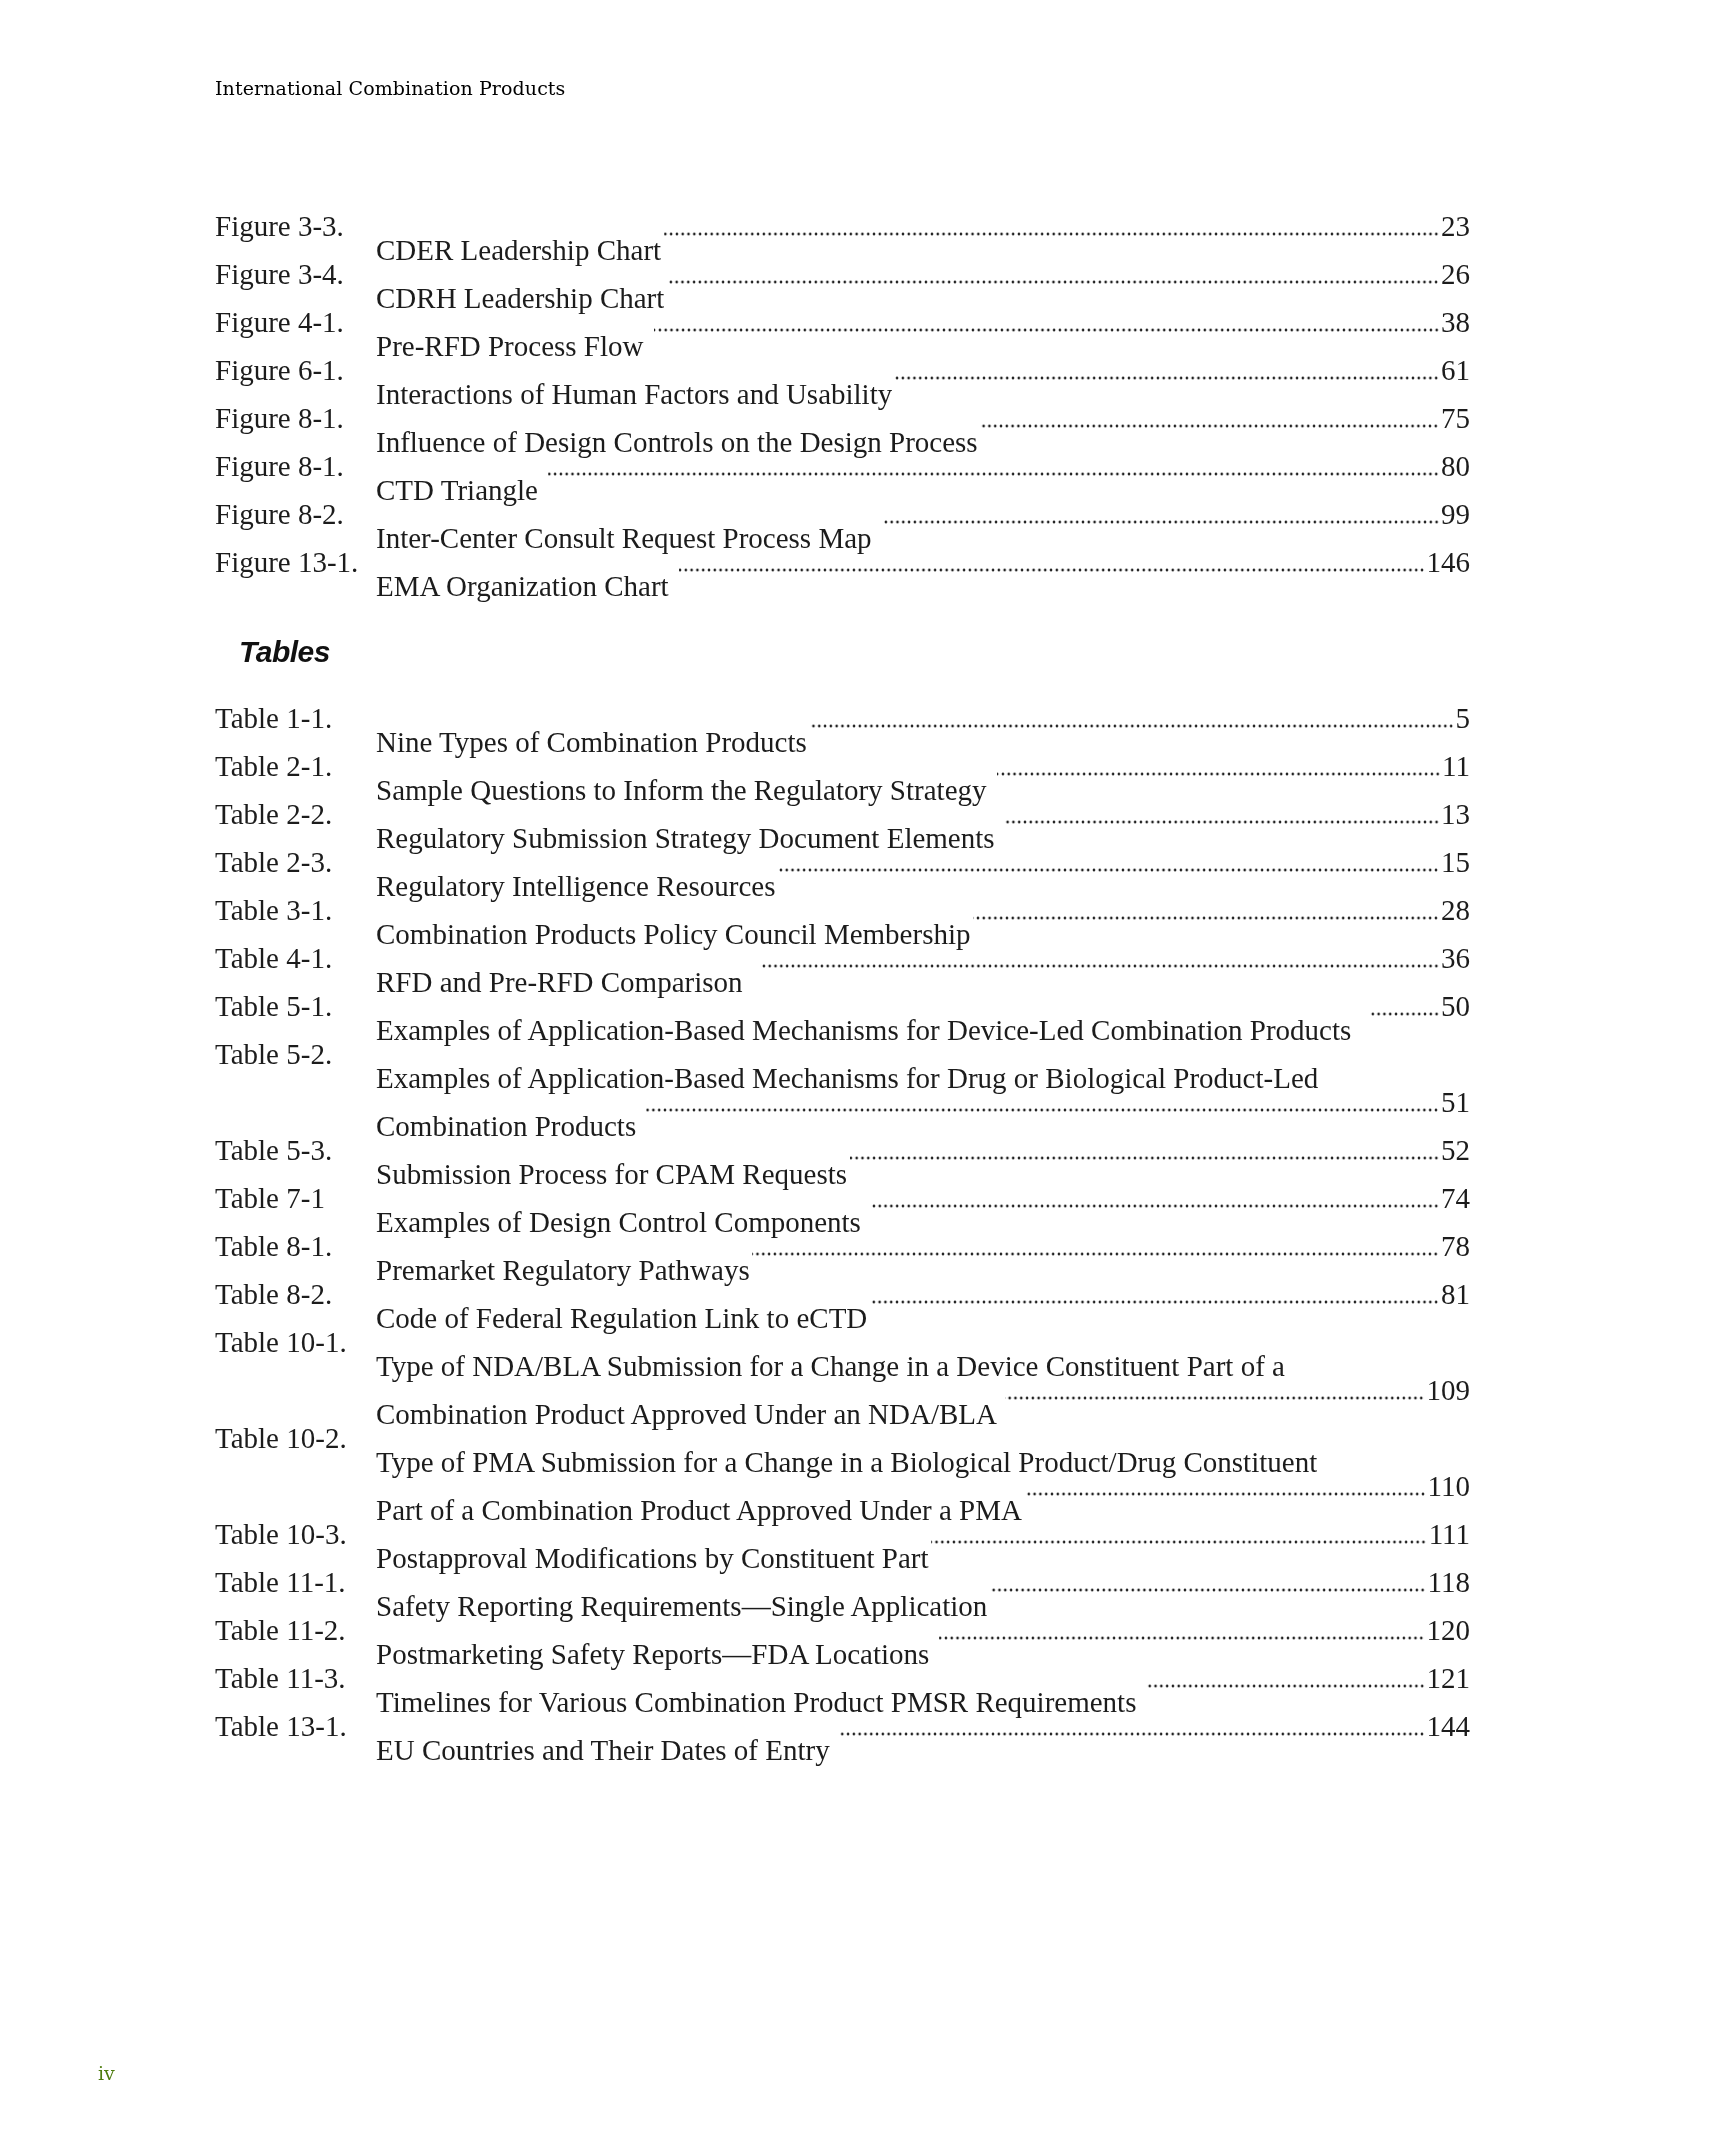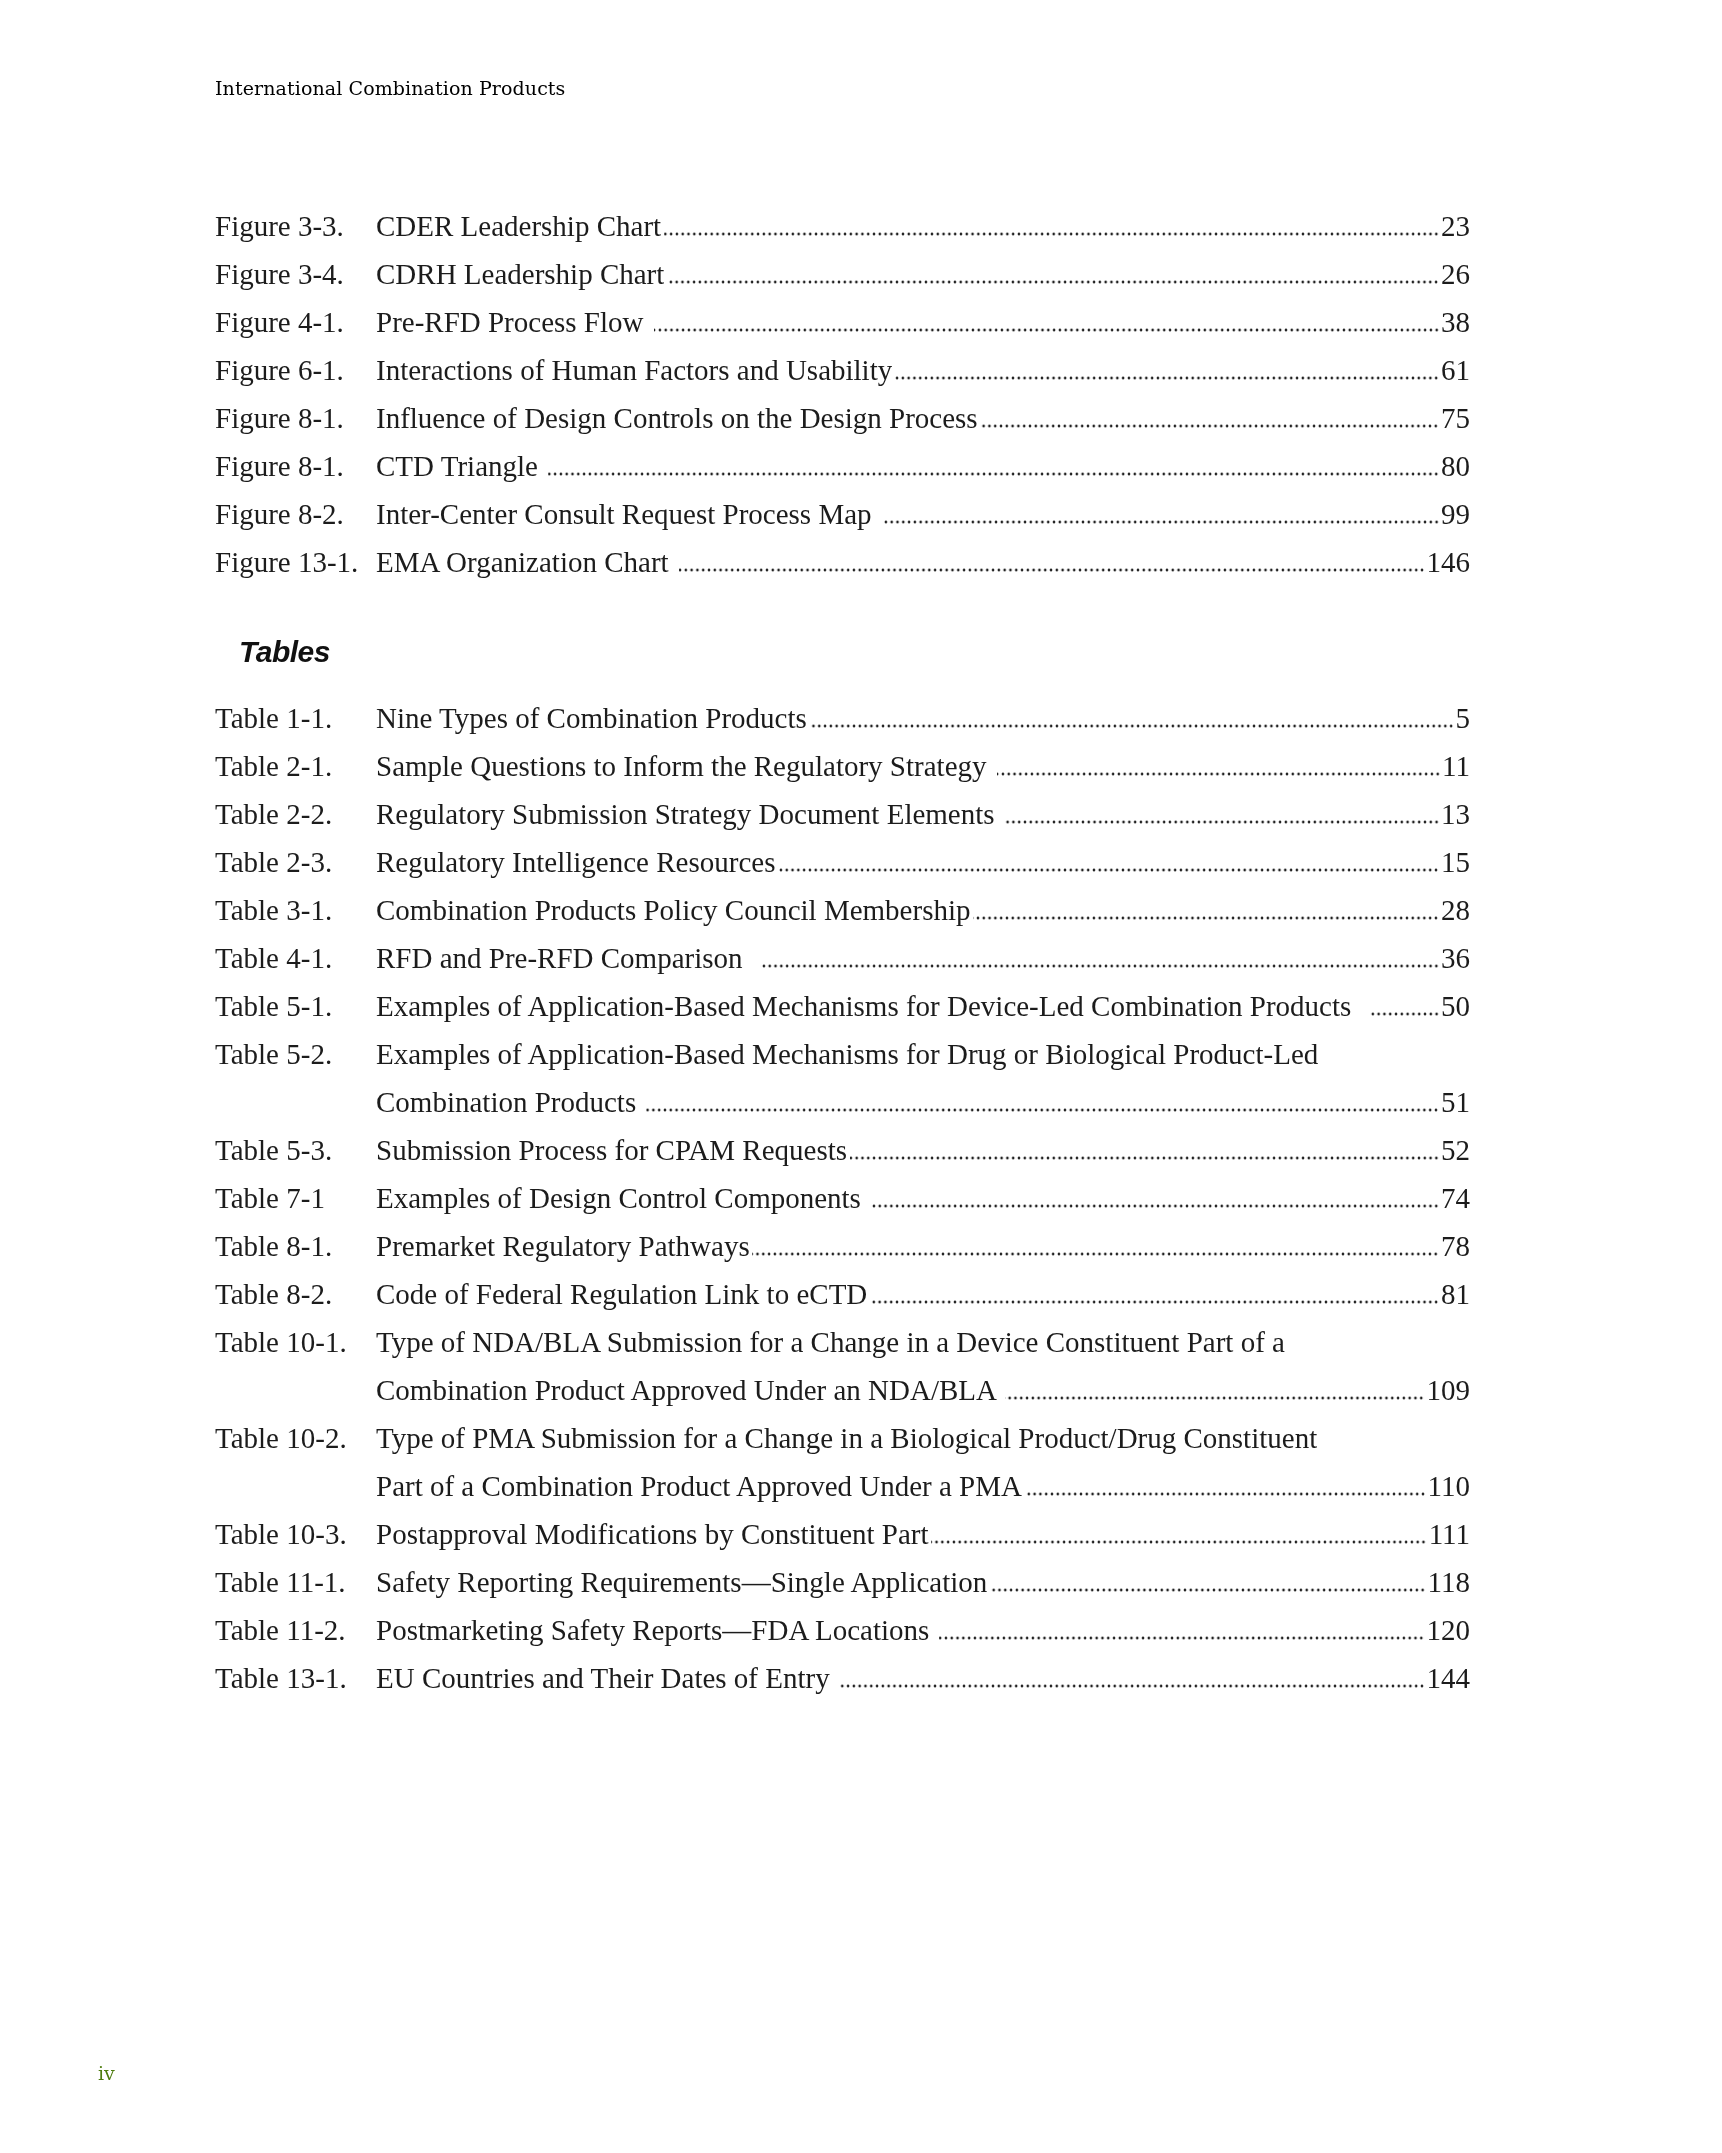--- a/index.html
+++ b/index.html
@@ -17,21 +17,21 @@
     font-size: 30px; line-height: 1; color: #111; letter-spacing: -0.5px; margin-left: 24px;
   }
   .tables { top: 694px; }
   .row {
     position: relative; display: flex; align-items: flex-start;
     height: 48px; padding-left: 161px;
     font-family: "Liberation Serif", serif; font-size: 29px; line-height: 48px;
     white-space: pre;
   }
   .lbl { position: absolute; left: 0; top: 0; }
-  .ttl { flex: 0 1 auto; overflow: hidden; }
+  .ttl { flex: 0 1 auto; overflow: hidden; margin-top: 24px; }
   .dots {
     flex: 1 1 auto; min-width: 19px;
     height: 3.7px; margin-top: 30px; margin-left: 2.8px; margin-right: 1.9px;
     background-image: radial-gradient(circle, #222 1.2px, rgba(255,255,255,0) 1.6px);
     background-size: 5.8px 3.7px; background-repeat: repeat-x; background-position: right center;
   }
   .pg { flex: 0 0 auto; }
   .page-number {
     position: absolute; left: 98px; top: 2064px;
     font-family: "DejaVu Serif", serif; font-size: 19px; line-height: 1; color: #4d7c0f;
@@ -201,20 +201,26 @@
     <span class="dots"></span>
     <span class="pg">118</span>
   </div>
   <div class="row">
     <span class="lbl">Table 11-2.</span>
     <span class="ttl">Postmarketing Safety Reports—FDA Locations </span>
     <span class="dots"></span>
     <span class="pg">120</span>
   </div>
   <div class="row">
+    <span class="lbl">Table 11-3.</span>
+    <span class="ttl">Timelines for Various Combination Product PMSR Requirements </span>
+    <span class="dots"></span>
+    <span class="pg">121</span>
+  </div>
+  <div class="row">
     <span class="lbl">Table 13-1.</span>
     <span class="ttl">EU Countries and Their Dates of Entry </span>
     <span class="dots"></span>
     <span class="pg">144</span>
   </div>
 </div>
 
 <div class="page-number">iv</div>
 
 

